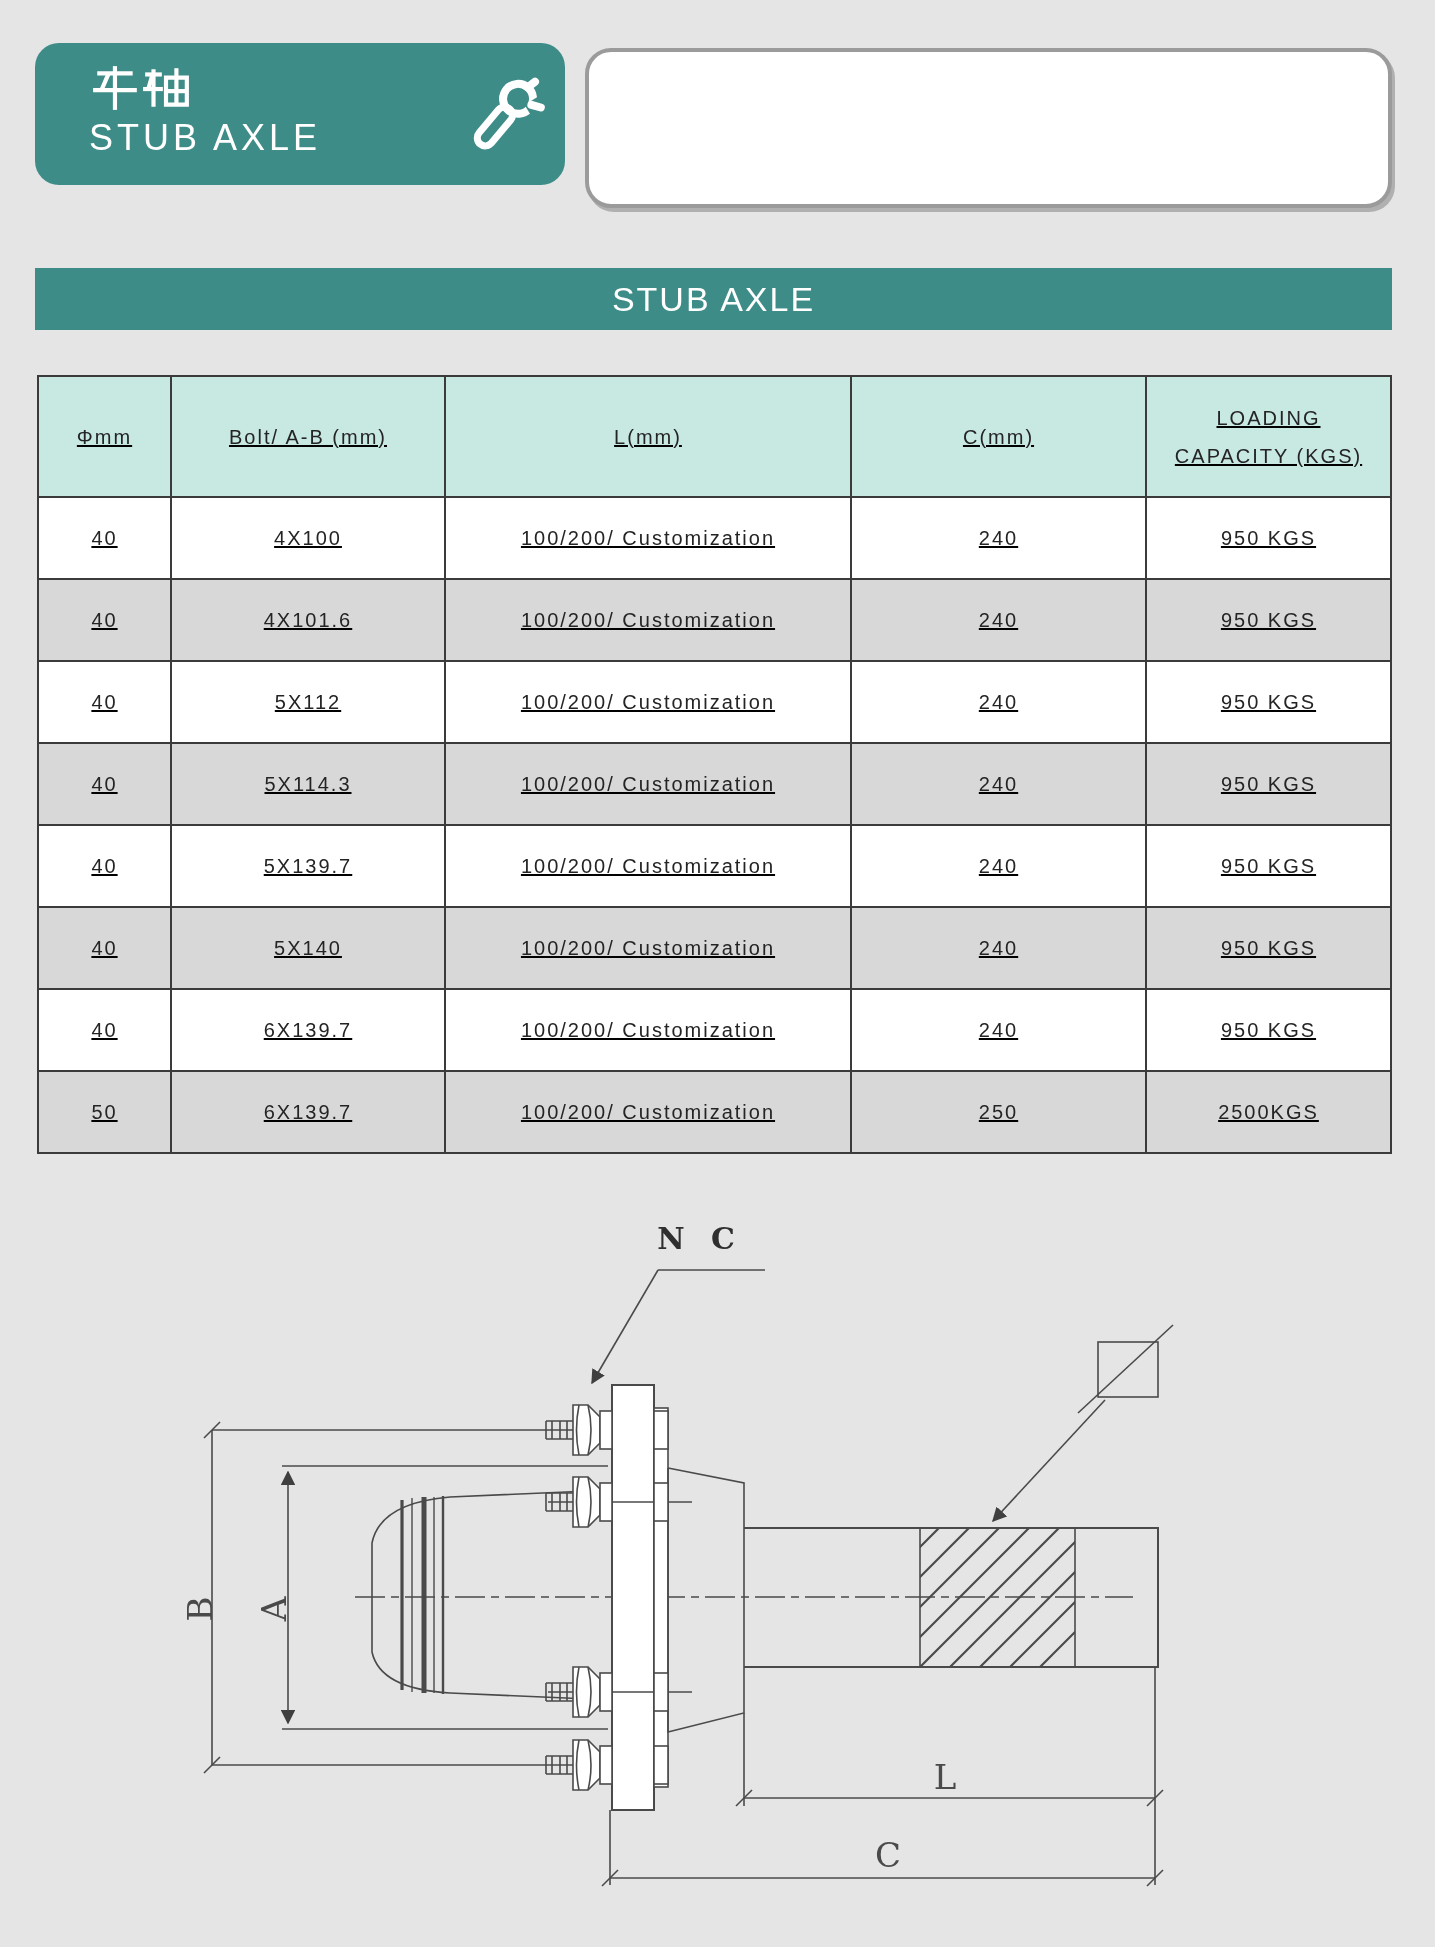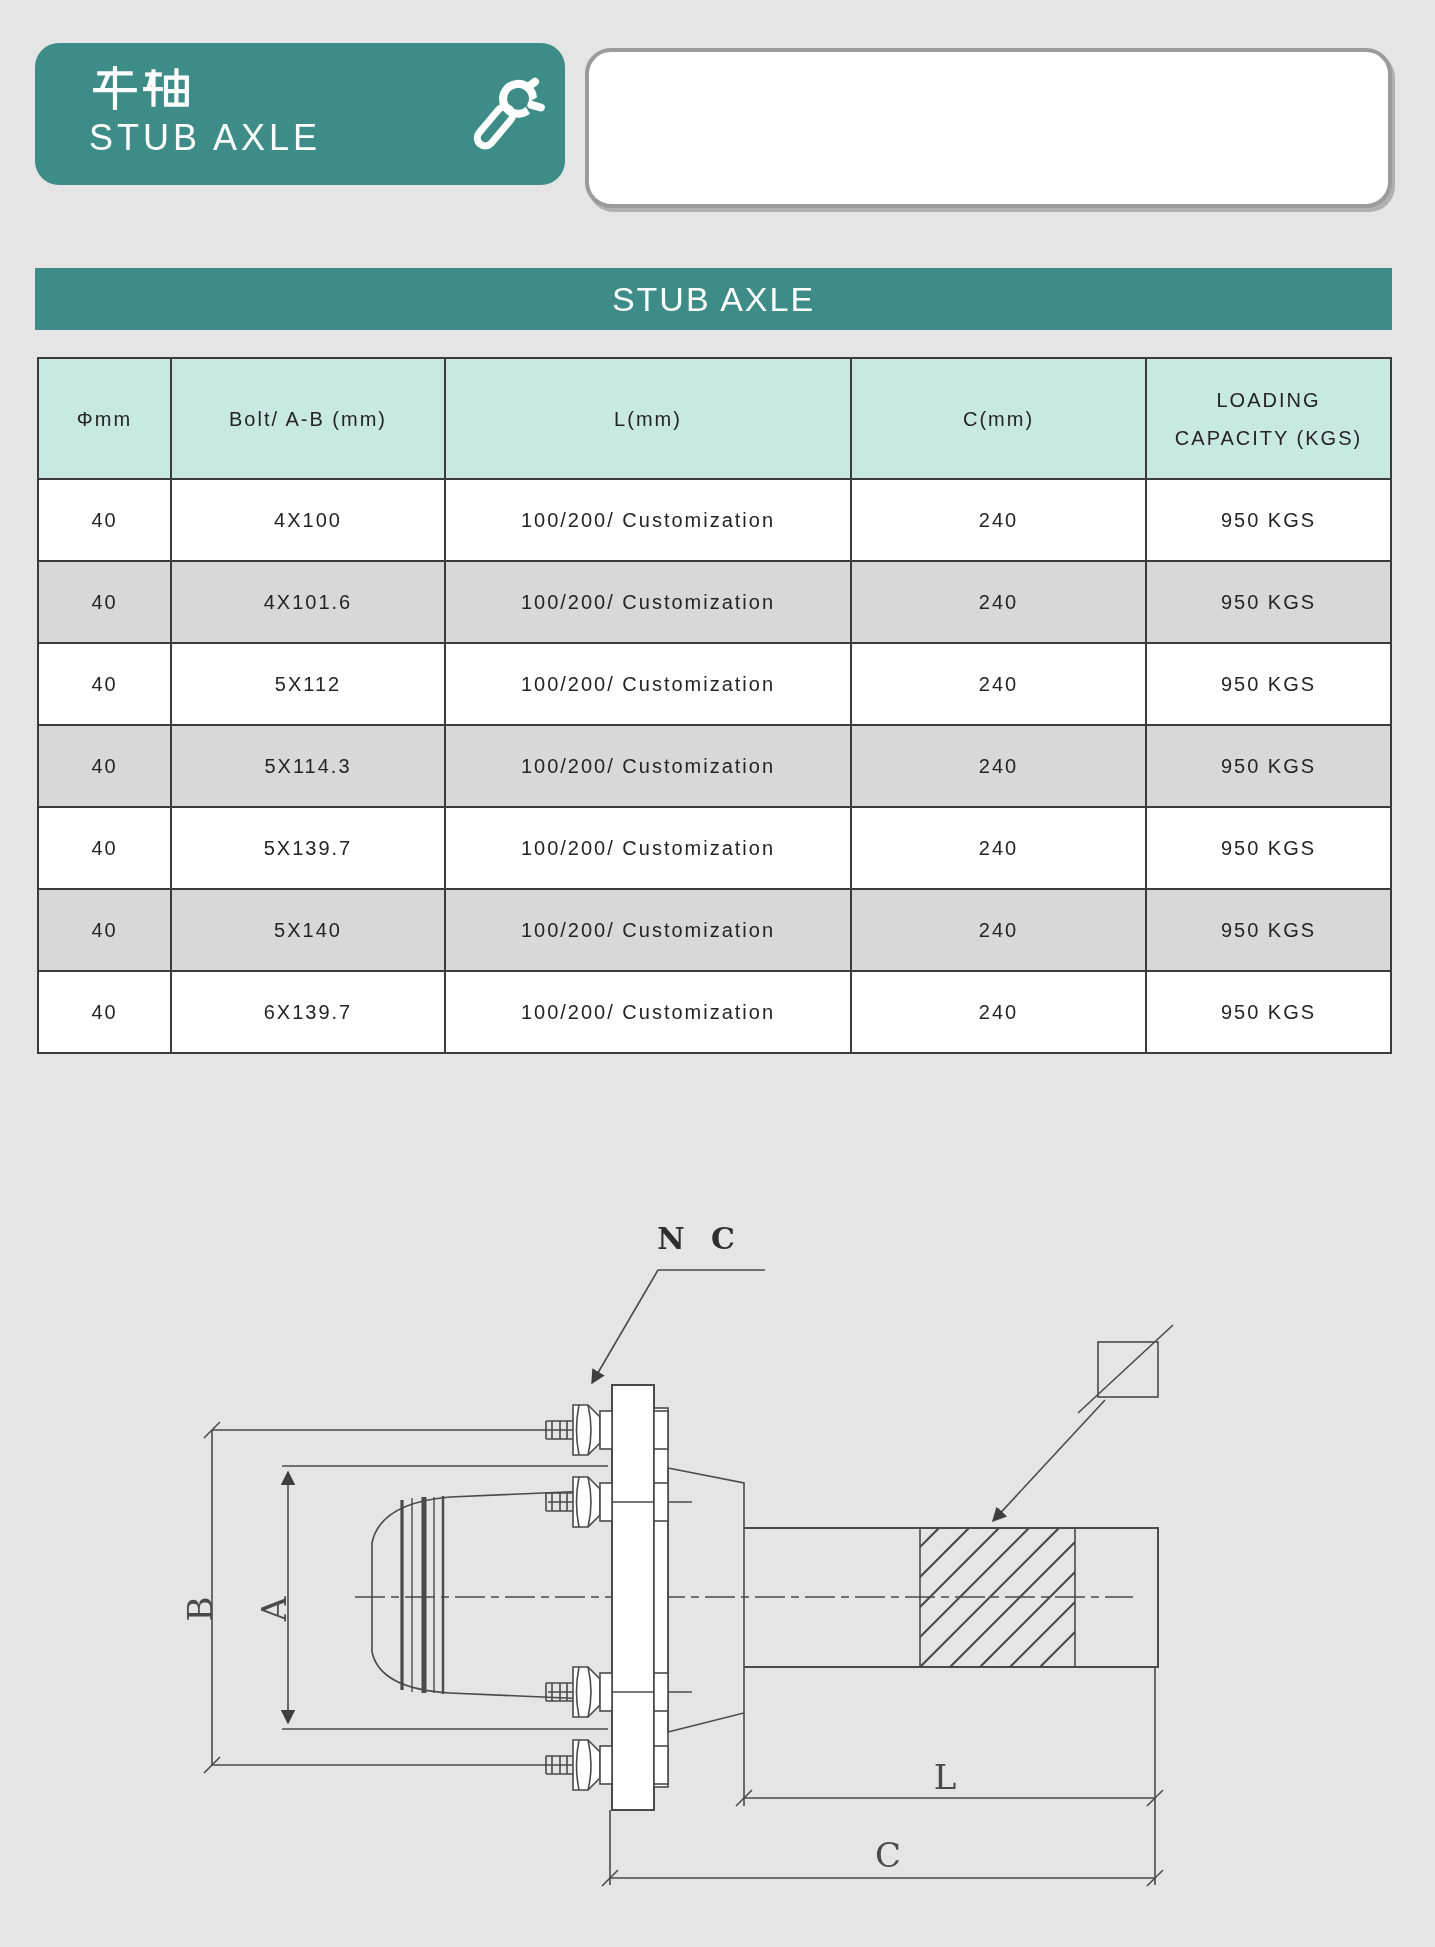--- a/index.html
+++ b/index.html
@@ -18,21 +18,21 @@
   .frame{position:absolute;left:585px;top:48px;width:799px;height:152px;
          background:#fff;border:4px solid #9b9b9b;border-radius:26px;
          box-shadow:3px 4px 0 rgba(110,110,110,0.45);}
 
   
   .banner{position:absolute;left:35px;top:268px;width:1357px;height:62px;
           background:#3e8c88;display:flex;align-items:center;justify-content:center;}
   .banner-title{color:#fff;font-size:34px;letter-spacing:2px;}
 
   
-  .spec-wrap{position:absolute;left:37px;top:357px;width:1306px;}
+  .spec-wrap{position:absolute;left:37px;top:375px;width:1306px;text-decoration:underline;}
   table.spec{border-collapse:collapse;table-layout:fixed;width:1353px;
              font-size:20px;color:#242424;}
   table.spec th,table.spec td{border:2px solid #3b3b3b;text-align:center;
              letter-spacing:2px;font-weight:400;}
   table.spec th{height:117px;background:#c8e8e2;white-space:pre-line;line-height:1.9;}
   table.spec td{height:78px;background:#ffffff;margin-top:48px;}
   table.spec tr.alt td{background:#d8d8d8;}
 
   
   .drawing{position:absolute;left:0;top:1137px;width:1435px;height:810px;}
@@ -145,20 +145,27 @@
             <td>240</td>
             <td>950 KGS</td>
           </tr>
           <tr>
             <td>40</td>
             <td>6X139.7</td>
             <td>100/200/ Customization</td>
             <td>240</td>
             <td>950 KGS</td>
           </tr>
+          <tr class="alt">
+            <td>50</td>
+            <td>6X139.7</td>
+            <td>100/200/ Customization</td>
+            <td>250</td>
+            <td>2500KGS</td>
+          </tr>
         </tbody>
       </table>
   </div>
 
   <svg class="drawing" viewBox="0 0 1435 810">
     <defs>
       <marker id="arr" viewBox="0 0 10 10" refX="9" refY="5" markerWidth="9" markerHeight="9" orient="auto-start-reverse">
         <path d="M0,0 L10,5 L0,10 Z" fill="#3f3f3f"></path>
       </marker>
       <clipPath id="hatchclip">

